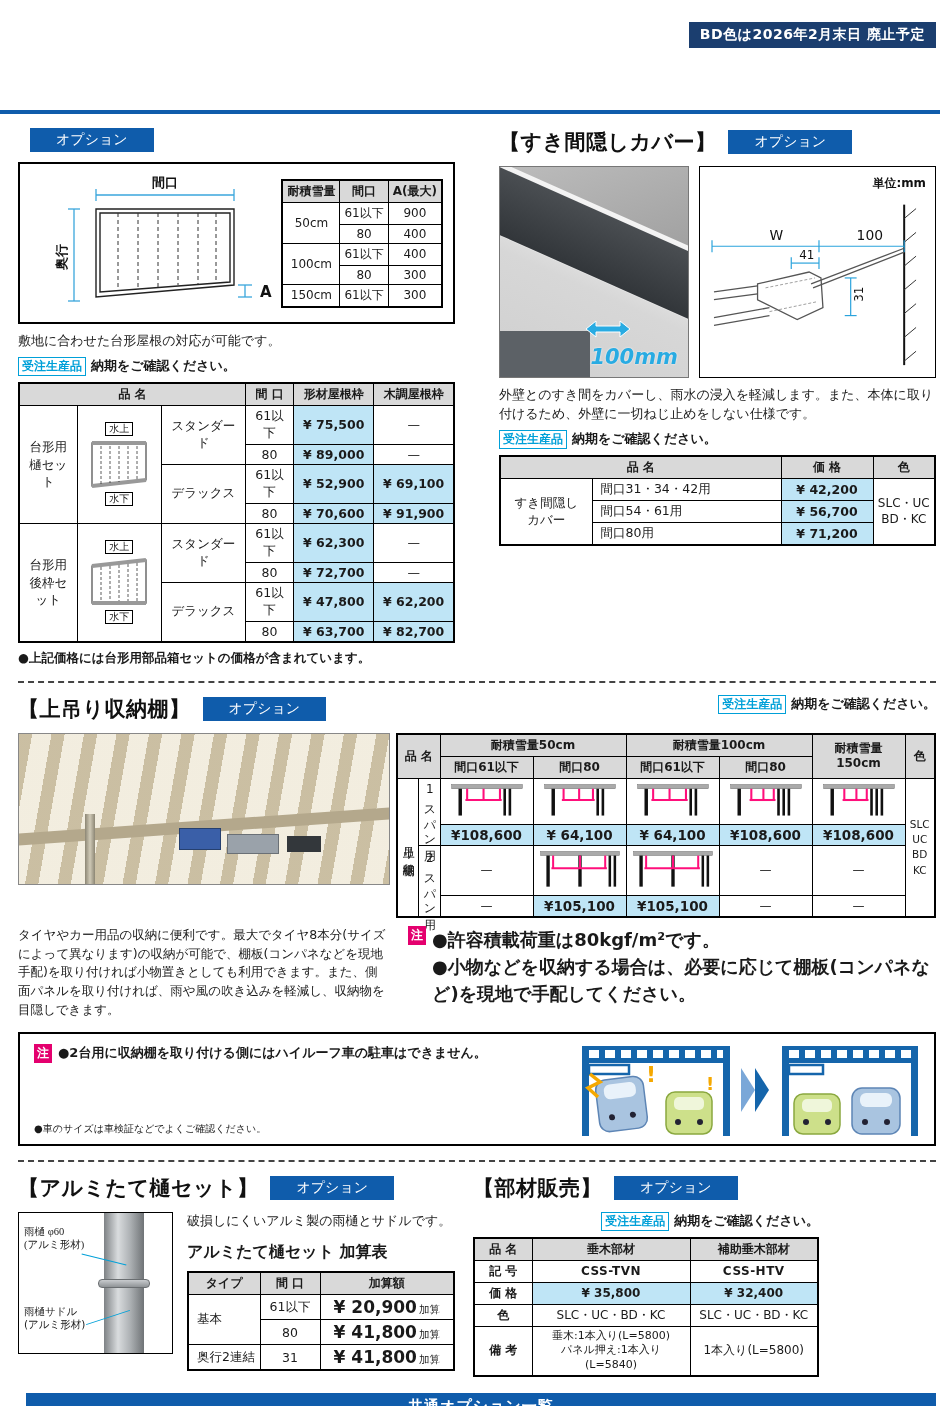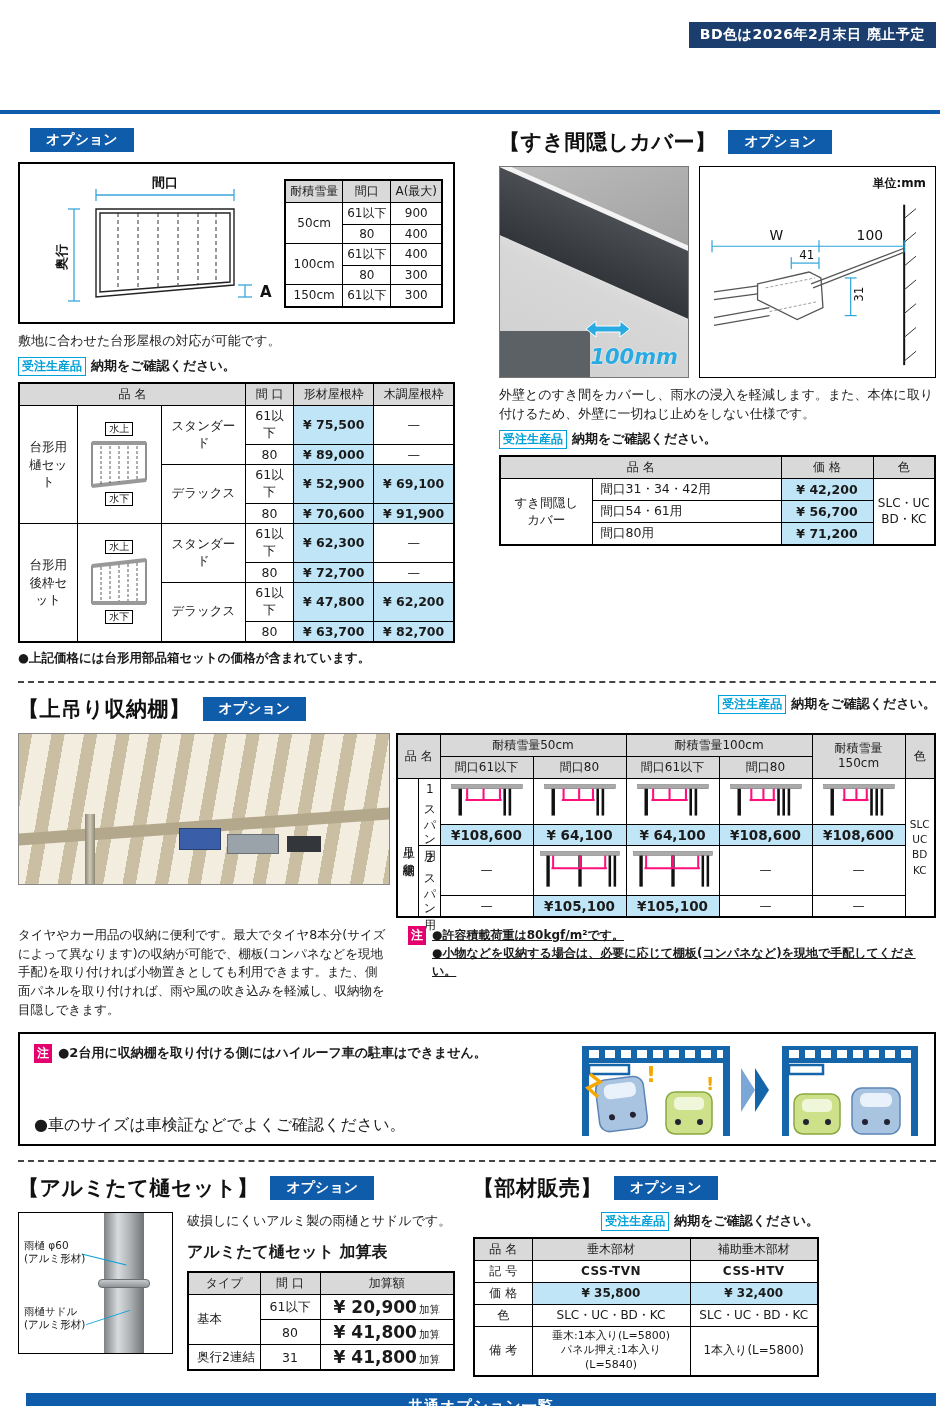--- a/index.html
+++ b/index.html
@@ -9,36 +9,36 @@
 
   .top-banner { position:absolute; top:22px; right:4px; background:#1b3e6f; color:#fff;
     font-size:14px; font-weight:bold; padding:4px 11px; letter-spacing:.5px; }
   .blue-rule { position:absolute; top:110px; left:0; width:940px; height:4px; background:#0f5cab; }
 
   .content { position:absolute; top:128px; left:18px; width:918px; }
 
   .sec-head { display:flex; align-items:center; margin-bottom:10px; }
   .sec-head.between { justify-content:space-between; align-items:flex-start; }
   .sec-title { font-size:21px; font-weight:bold; color:#111; letter-spacing:.5px; }
-  .opt-badge { display:inline-block; background:#0f5cab; color:#fff; font-size:14px; font-weight:bold;
-    padding:3px 16px; margin-left:12px; }
+  .opt-badge { display:inline-block; background:#0f5cab; color:#fff; font-size:14px; font-weight:normal;
+    padding:3px 26px; margin-left:12px; }
 
   .mto-line { display:flex; align-items:center; margin:6px 0; }
   .mto-badge { color:#00a0d8; border:1px solid #00a0d8; background:#fff; font-size:12px; font-weight:bold; padding:0 3px; }
   .mto-text { font-size:13px; font-weight:bold; margin-left:5px; }
 
   .row2col { display:flex; justify-content:space-between; }
   .colL { width:437px; }
   .colR { width:437px; }
 
   .dashed-sep { border-top:2px dashed #444; margin:14px 0 12px 0; }
 
   table.tbl { border-collapse:collapse; border:2px solid #000; }
   table.tbl th, table.tbl td { border:1px solid #000; text-align:center; vertical-align:middle; padding:2px 4px; }
-  table.tbl th { background:#d9d9d9; font-weight:normal; font-size:12px; }
+  table.tbl th { background:#d9d9d9; font-weight:bold; font-size:12px; }
   td.hl { background:#bfe5f6; }
   td.price { font-size:15px; font-weight:bold; }
   td.small { font-size:12px; }
 
   
   .fig-box { border:2px solid #000; height:162px; display:flex; align-items:center; padding:4px; margin-bottom:8px; }
   .fig-box svg text { font-family:inherit; }
   .spec-tbl { margin-left:auto; margin-right:6px; font-size:12px; }
   .spec-tbl td { font-size:12px; padding:1px 6px; }
   .desc13 { font-size:13px; line-height:1.45; }
@@ -86,42 +86,42 @@
   .uetsuri-tbl td { font-size:12px; padding:1px 2px; }
   .uetsuri-tbl td.price { font-size:13.5px; }
   .vert { writing-mode:vertical-rl; text-orientation:upright; font-size:11px; letter-spacing:1px; padding:2px 1px !important; }
   .color-cell span { display:block; font-size:10.5px; line-height:1.45; }
   .h150 span { display:block; line-height:1.25; }
   .img-cell { height:40px; }
   .uetsuri-bottom { display:flex; justify-content:space-between; margin-top:8px; }
   .uetsuri-desc { width:372px; font-size:12.5px; line-height:1.5; }
   .right-notes { width:528px; display:flex; gap:6px; }
   .note-badge { background:#e4006e; color:#fff; font-size:12px; font-weight:bold; padding:1px 3px; height:fit-content; }
-  .right-notes-text div { font-size:12px; font-weight:bold; line-height:1.5;text-decoration:underline; }
+  .right-notes-text div { font-size:18px; font-weight:bold; line-height:1.5; }
   .caution-box { border:2px solid #000; margin-top:12px; padding:10px 14px 8px 14px; height:114px;
     display:flex; justify-content:space-between; }
   .caution-left { width:56%; display:flex; flex-direction:column; justify-content:space-between; }
   .caution-row { display:flex; gap:6px; }
   .caution-text div { font-size:13px; font-weight:bold; line-height:1.45; }
-  .caution-bottom { font-size:16px; }
+  .caution-bottom { font-size:10px; }
   .caution-illustration { display:flex; align-items:center; gap:8px; }
 
   
   .row-bottom { display:flex; }
   .alumi-col { width:437px; }
   .buzai-col { width:346px; margin-left:18px; }
   .alumi-flex { display:flex; gap:14px; }
   .alumi-fig { position:relative; width:157px; height:142px; border:1px solid #000; background:#fff; overflow:hidden; }
   .a-pole { position:absolute; right:28px; top:0; width:40px; height:100%;
     background:linear-gradient(90deg,#7e8285,#d9dcde 35%,#aeb2b5 65%,#6f7376); }
   .a-saddle { position:absolute; right:22px; top:66px; width:52px; height:9px; border-radius:4px;
     background:linear-gradient(#c8cbce,#8f9396); border:1px solid #6a6e71; }
   .callout { position:absolute; left:5px; font-size:10.5px; line-height:1.3; }
   .callout span { display:block; }
-  .c1 { top:26px; } .c2 { top:92px; }
+  .c1 { top:12px;font-family:Liberation Serif, serif; } .c2 { top:92px; }
   .lead1,.lead2 { position:absolute; height:1px; width:46px; background:#00a0d8; }
   .lead1 { top:46px; left:62px; transform:rotate(14deg); }
   .lead2 { top:104px; left:66px; transform:rotate(-18deg); }
   .kasan-title { font-size:16px; font-weight:bold; margin:12px 0 8px 0; }
   .kasan-tbl td { font-size:12.5px; }
   .kasan-tbl .tname { text-align:left !important; padding-left:8px !important; }
   .kasan-price b { font-size:17px; }
   .kasan-suffix { font-size:10.5px; margin-left:2px; }
   .buzai-tbl { width:100%; }
   .buzai-tbl td { font-size:12px; }

